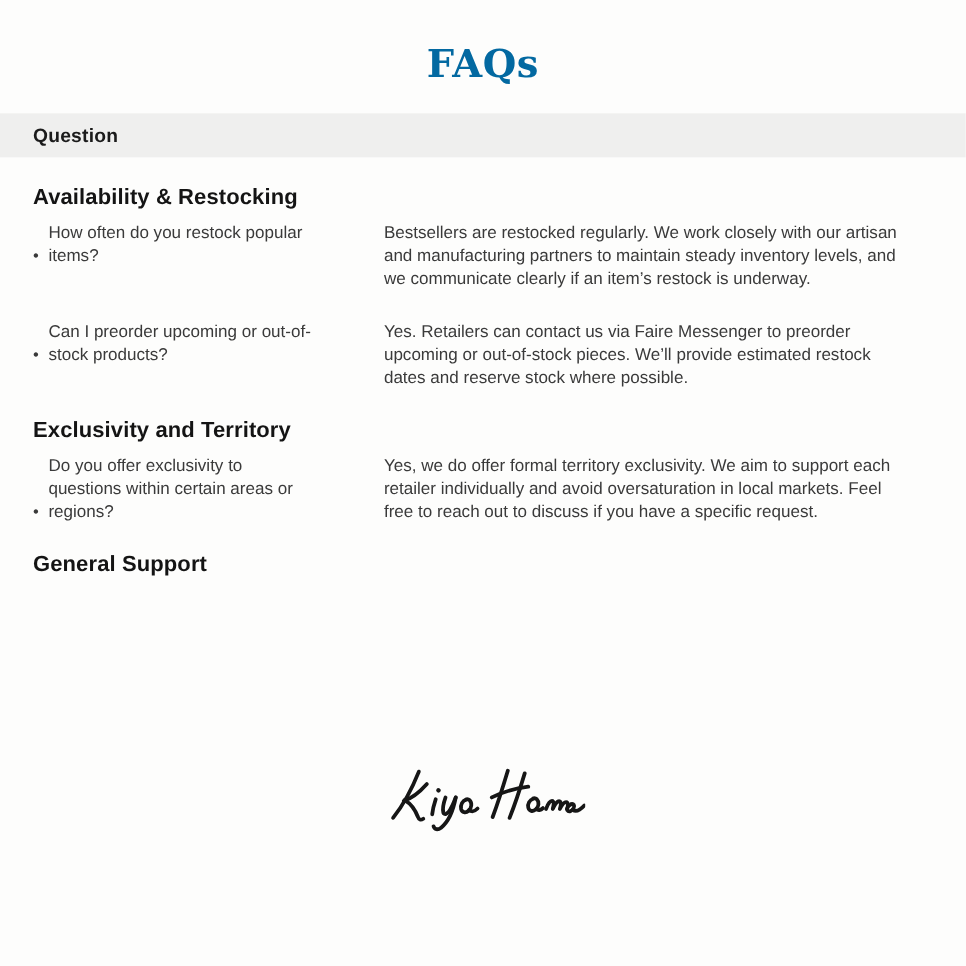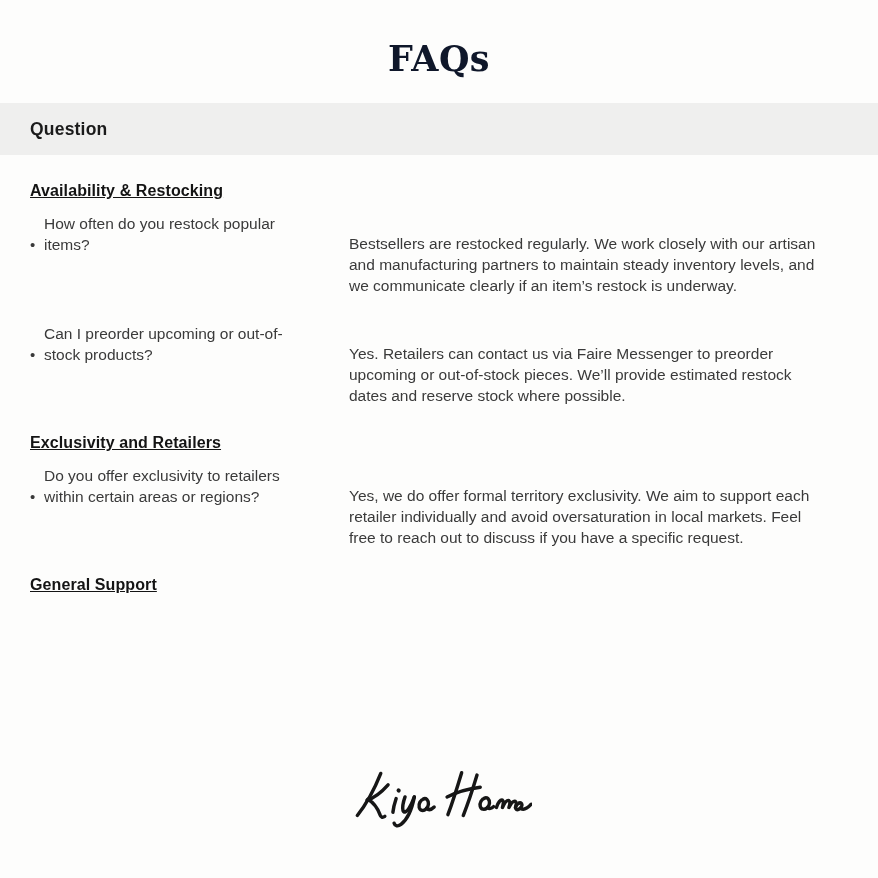--- a/index.html
+++ b/index.html
@@ -20,27 +20,27 @@
 
   
   .page-title {
     margin: 40px 0 0 0;
     text-align: center;
     font-family: "DejaVu Serif", "Liberation Serif", serif;
     font-weight: 700;
     font-size: 35px;
     line-height: 38px;
     letter-spacing: 0.5px;
-    color: #0f172a;
+    color: #0369a1;
   }
 
   
   .header-band {
     margin-top: 25px;
-    height: 52px;
+    height: 40px;
     background: #efefee;
     display: grid;
     grid-template-columns: 319px 1fr;
     align-items: center;
     padding-left: 30px;
     padding-right: 50px;
     box-sizing: border-box;
     width: 878px;
   }
   .header-band .col-header {
@@ -51,25 +51,24 @@
   }
 
   
   .faq-body {
     padding: 0 50px 0 30px;
     box-sizing: border-box;
   }
   .section-heading {
     margin: 26px 0 12px 0;
     font-weight: 700;
-    font-size: 16px;
+    font-size: 20px;
     line-height: 20px;
     color: #141414;
     letter-spacing: 0.1px;
-    text-decoration: underline;
   }
   .faq-row {
     display: grid;
     grid-template-columns: 319px 1fr;
     margin-bottom: 27px;
   }
   .q-cell {
     padding-right: 64px;
     box-sizing: border-box;
   }
@@ -86,21 +85,20 @@
   }
   .bullet::before {
     content: "\2022";
     font-size: 15px;
   }
   .a-cell {
     font-size: 15.5px;
     line-height: 21px;
     color: #3a3a3a;
     max-width: 482px;
-    margin-top: 20px;
   }
 
   
   .signature-wrap {
     margin-top: 160px;
     display: flex;
     justify-content: center;
   }
   .signature-svg {
     width: 186px;
@@ -142,27 +140,27 @@
     <div class="faq-row">
       <div class="q-cell">
         <div class="q-item">
           <span class="bullet"></span>
           <span>Can I preorder upcoming or out-of-stock products?</span>
         </div>
       </div>
       <div class="a-cell">Yes. Retailers can contact us via Faire Messenger to preorder upcoming or out-of-stock pieces. We’ll provide estimated restock dates and reserve stock where possible.</div>
     </div>
 
-    <div class="section-heading">Exclusivity and Retailers</div>
+    <div class="section-heading">Exclusivity and Territory</div>
 
     <div class="faq-row">
       <div class="q-cell">
         <div class="q-item">
           <span class="bullet"></span>
-          <span>Do you offer exclusivity to retailers within certain areas or regions?</span>
+          <span>Do you offer exclusivity to questions within certain areas or regions?</span>
         </div>
       </div>
       <div class="a-cell">Yes, we do offer formal territory exclusivity. We aim to support each retailer individually and avoid oversaturation in local markets. Feel free to reach out to discuss if you have a specific request.</div>
     </div>
 
     <div class="section-heading">General Support</div>
 
     <div class="faq-row">
     </div>
 

